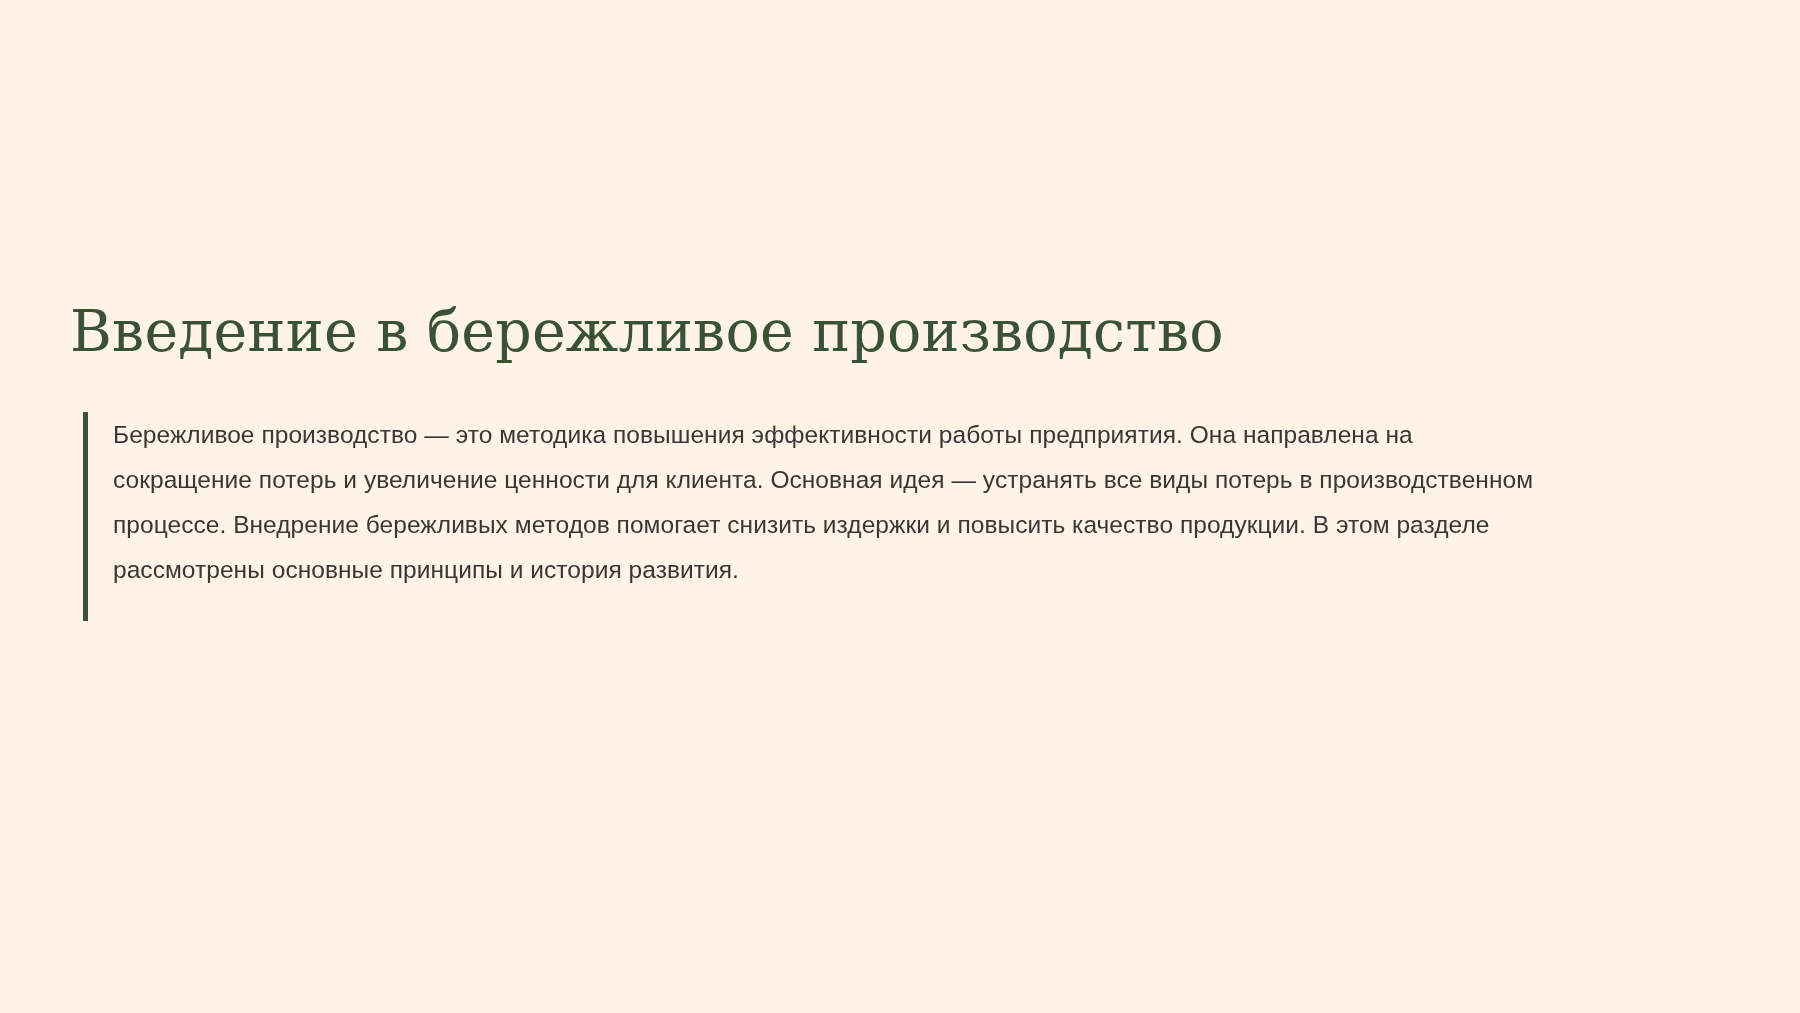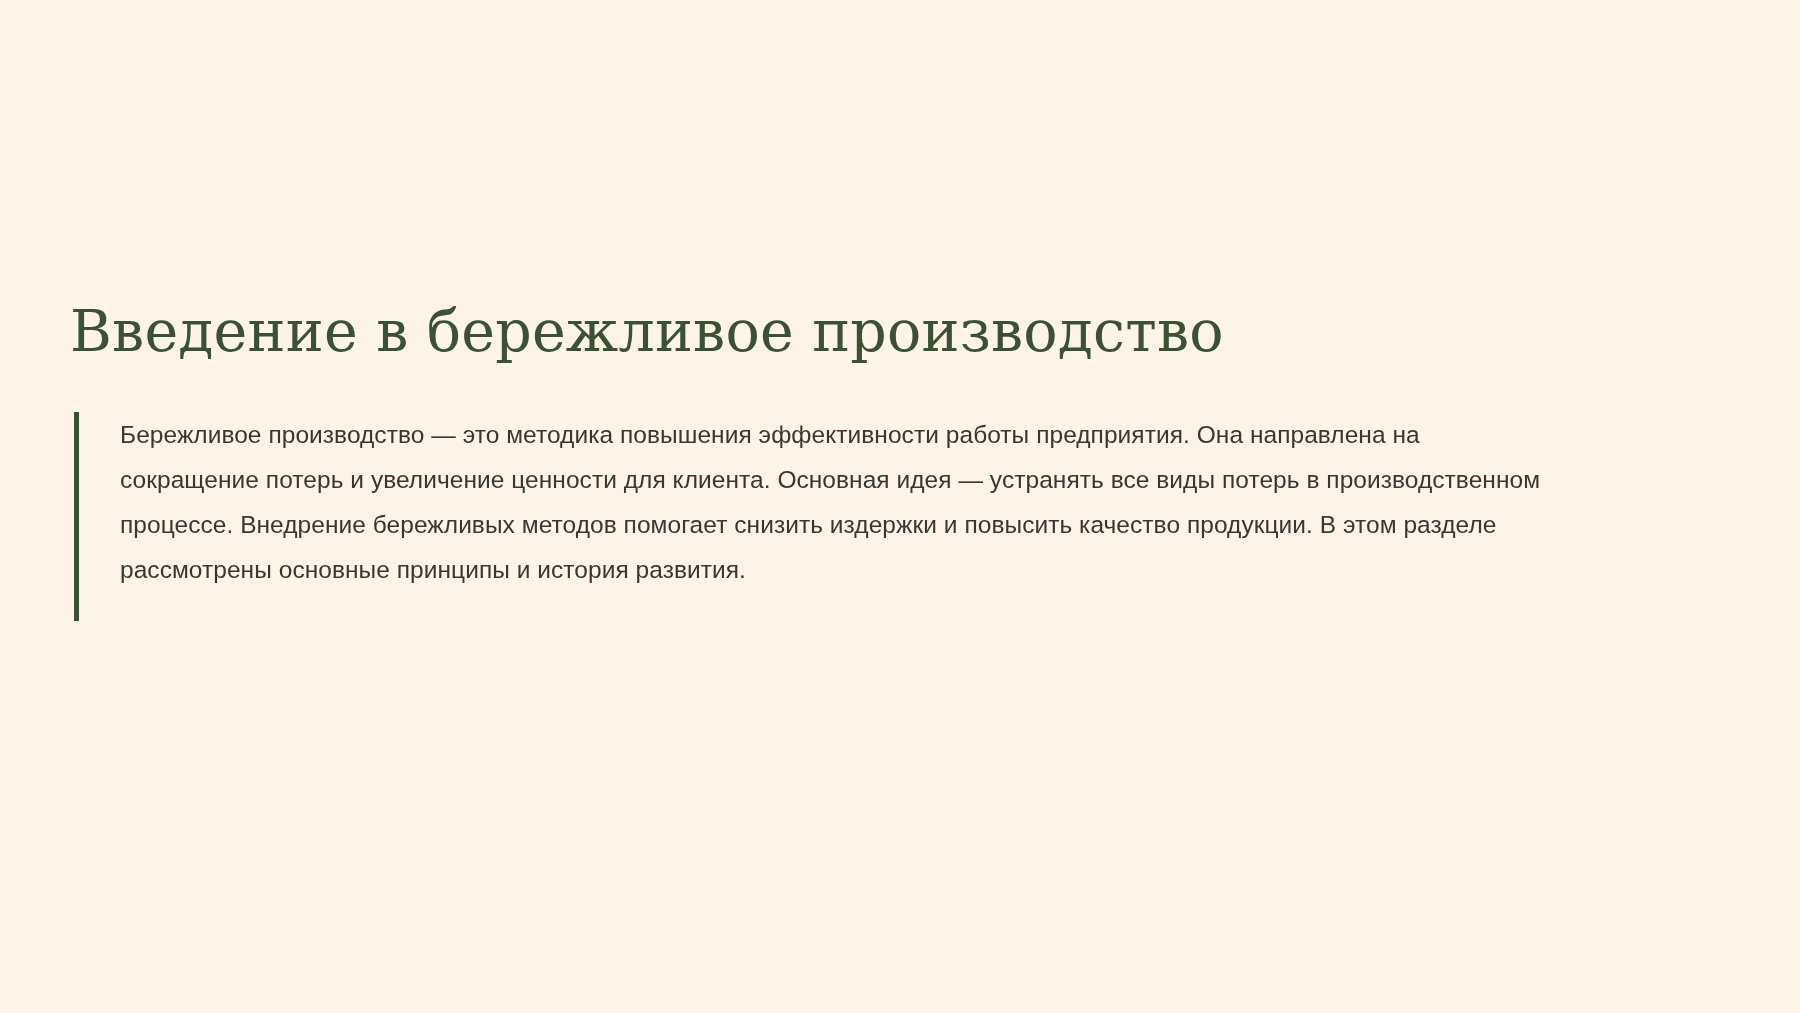--- a/index.html
+++ b/index.html
@@ -35,22 +35,22 @@
     font-weight: 400;
     line-height: 1.12;
     color: #3A5134;
     letter-spacing: 0.2px;
     margin: 0 0 48px 0;
     white-space: nowrap;
   }
 
   .quote-wrap {
     position: relative;
-    padding-left: 46px;
-    margin-left: 4px;
+    padding-left: 30px;
+    margin-left: 13px;
   }
 
   .accent-bar {
     position: absolute;
     left: 0;
     top: 0;
     width: 5px;
     height: 209px;
     background: #3A5134;
   }

